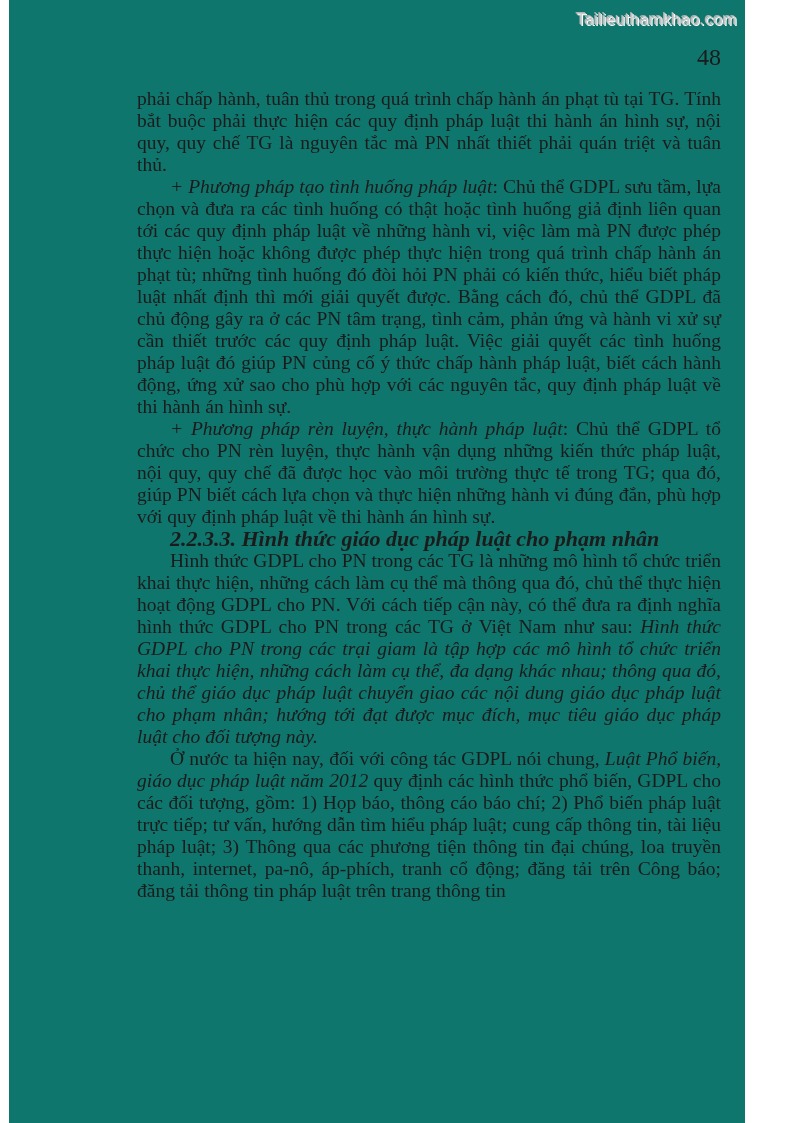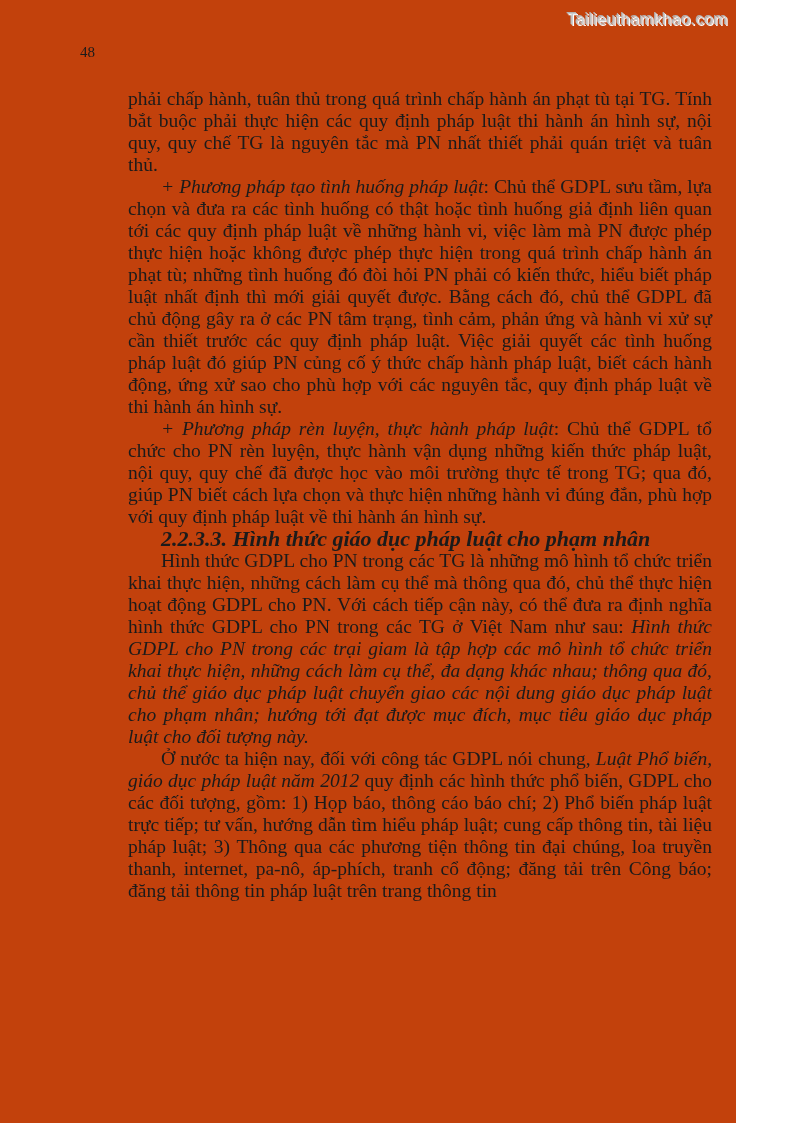--- a/index.html
+++ b/index.html
@@ -1,42 +1,43 @@
 <!DOCTYPE html>
 <html><head>
 <meta charset="utf-8">
 <style>
   html, body { margin: 0; padding: 0; background: #ffffff; }
   .page {
     position: relative;
     width: 736px;
     height: 1123px;
-    background: #c2410c;
+    background: #0f766e;
     overflow: hidden;
     font-family: "Liberation Serif", serif;
     color: #1b1b1b;
+    margin-left: 9px;
   }
   .watermark {
     position: absolute;
     top: 10px;
     right: 8px;
     font-family: "Liberation Sans", sans-serif;
     font-size: 16.5px;
     color: #cdcdcd;
     text-shadow: 1px 1px 0 #ffffff, -1px -1px 0 #b2b2b2;
     letter-spacing: 0.3px;
     user-select: none;
   }
   .page-number {
     position: absolute;
     top: 44px;
     left: 80px;
     right: 24px;
-    text-align: left;
-    font-size: 15px;
+    text-align: right;
+    font-size: 24px;
     color: #1b1b1b;
   }
   .content {
     position: absolute;
     top: 88px;
     left: 128px;
     right: 24px;
     font-size: 19.5px;
     line-height: 22px;
     text-align: justify;

